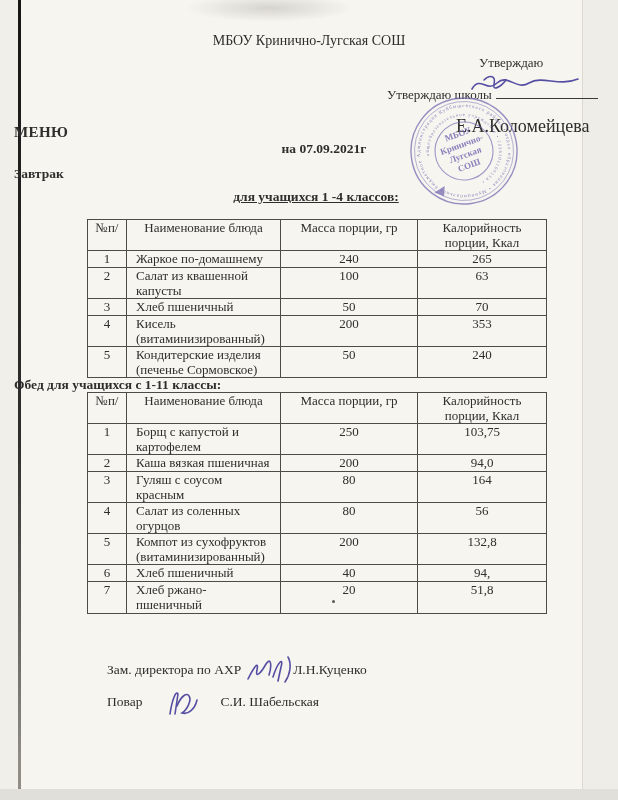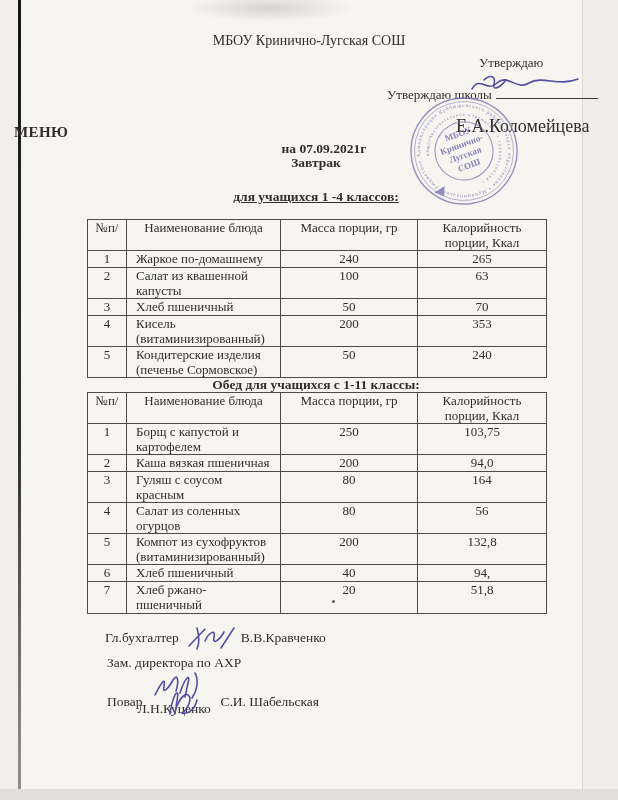--- a/index.html
+++ b/index.html
@@ -28,43 +28,43 @@
   .approve-name{position:absolute;top:116px;left:456px;font-size:18px;}
   .director-sig{position:absolute;left:466px;top:70px;}
 
   
   .stamp{position:absolute;left:401px;top:92px;opacity:.88;}
 
   .menu-title{position:absolute;top:124px;left:14px;width:604px;
     font-size:15px;font-weight:bold;letter-spacing:.4px;}
   .menu-date{position:absolute;top:141px;left:22px;width:604px;text-align:center;
     font-size:13.5px;font-weight:bold;}
-  .bf-line1{position:absolute;top:155px;left:14px;width:604px;text-align:center;
+  .bf-line1{position:absolute;top:166px;left:14px;width:604px;text-align:left;
     font-size:13.5px;font-weight:bold;}
   .bf-line2{position:absolute;top:189px;left:14px;width:604px;text-align:center;
     font-size:13.5px;font-weight:bold;text-decoration:underline;}
-  .lunch-heading{position:absolute;top:377px;left:14px;width:604px;text-align:center;
+  .lunch-heading{position:absolute;top:377px;left:14px;width:604px;text-align:left;
     font-size:13.5px;font-weight:bold;}
 
   .tbl{position:absolute;left:87px;border-collapse:collapse;table-layout:fixed;width:460px;}
   .tbl1{top:219px;}
   .tbl2{top:392px;}
   .tbl td,.tbl th{border:1px solid #4d4b47;font-size:13px;font-weight:normal;
     line-height:14.5px;padding:1px 4px 0 4px;vertical-align:top;overflow:hidden;}
   .tbl th{text-align:center;}
   .c-num{text-align:center;}
   .c-dish{text-align:left;padding-left:9px !important;white-space:pre-line;}
   .c-mass,.c-cal{text-align:center;}
   tr.r17{height:17px;} tr.r29{height:29px;} tr.r30{height:30px;}
   tr.r31{height:31px;} tr.r32{height:32px;}
 
   
   .sig-row{position:absolute;display:flex;align-items:center;font-size:13.5px;white-space:nowrap;}
   .sig-row-1{left:105px;top:624px;}
-  .sig-row-2{left:107px;top:655px;flex-direction:column;}
+  .sig-row-2{left:107px;top:655px;}
   .sig-row-3{left:107px;top:686px;}
   .sig-svg{flex:0 0 auto;}
   .ink{stroke:#564ea2;fill:none;stroke-width:1.6;stroke-linecap:round;}
 </style>
 </head>
 <body>
 
 <div class="scan">
 
   <div class="edge-left-outer"></div>
@@ -225,28 +225,20 @@
     <tr class="r32">
       <td class="c-num">7</td>
       <td class="c-dish">Хлеб ржано-
 пшеничный</td>
       <td class="c-mass">20</td>
       <td class="c-cal">51,8</td>
     </tr>
   </tbody>
     </table>
 
-  <div class="sig-row sig-row-1">
-    <span>Гл.бухгалтер</span>
-    <svg class="sig-svg" width="52" height="28" viewBox="0 0 52 28" style="margin:0 4px 0 6px;">
-      <path class="ink" d="M4 22 L20 5 M12 4 C14 11,15 18,12 25"></path>
-      <path class="ink" d="M20 17 C24 8,31 5,29 13 C27 21,34 17,39 8 M36 24 L49 4"></path>
-    </svg>
-    <span>В.В.Кравченко</span>
-  </div>
 
   <div class="sig-row sig-row-2">
     <span>Зам. директора по АХР</span>
     <svg class="sig-svg" width="54" height="30" viewBox="0 0 54 30" style="margin:0 -6px 0 4px;">
       <path class="ink" d="M3 24 C9 12,14 5,12 15 C10 24,16 18,21 9 C26 1,27 11,24 20"></path>
       <path class="ink" d="M28 22 C33 6,39 2,36 12 L33 26 M43 2 C47 9,45 20,40 27"></path>
     </svg>
     <span>Л.Н.Куценко</span>
   </div>
 

